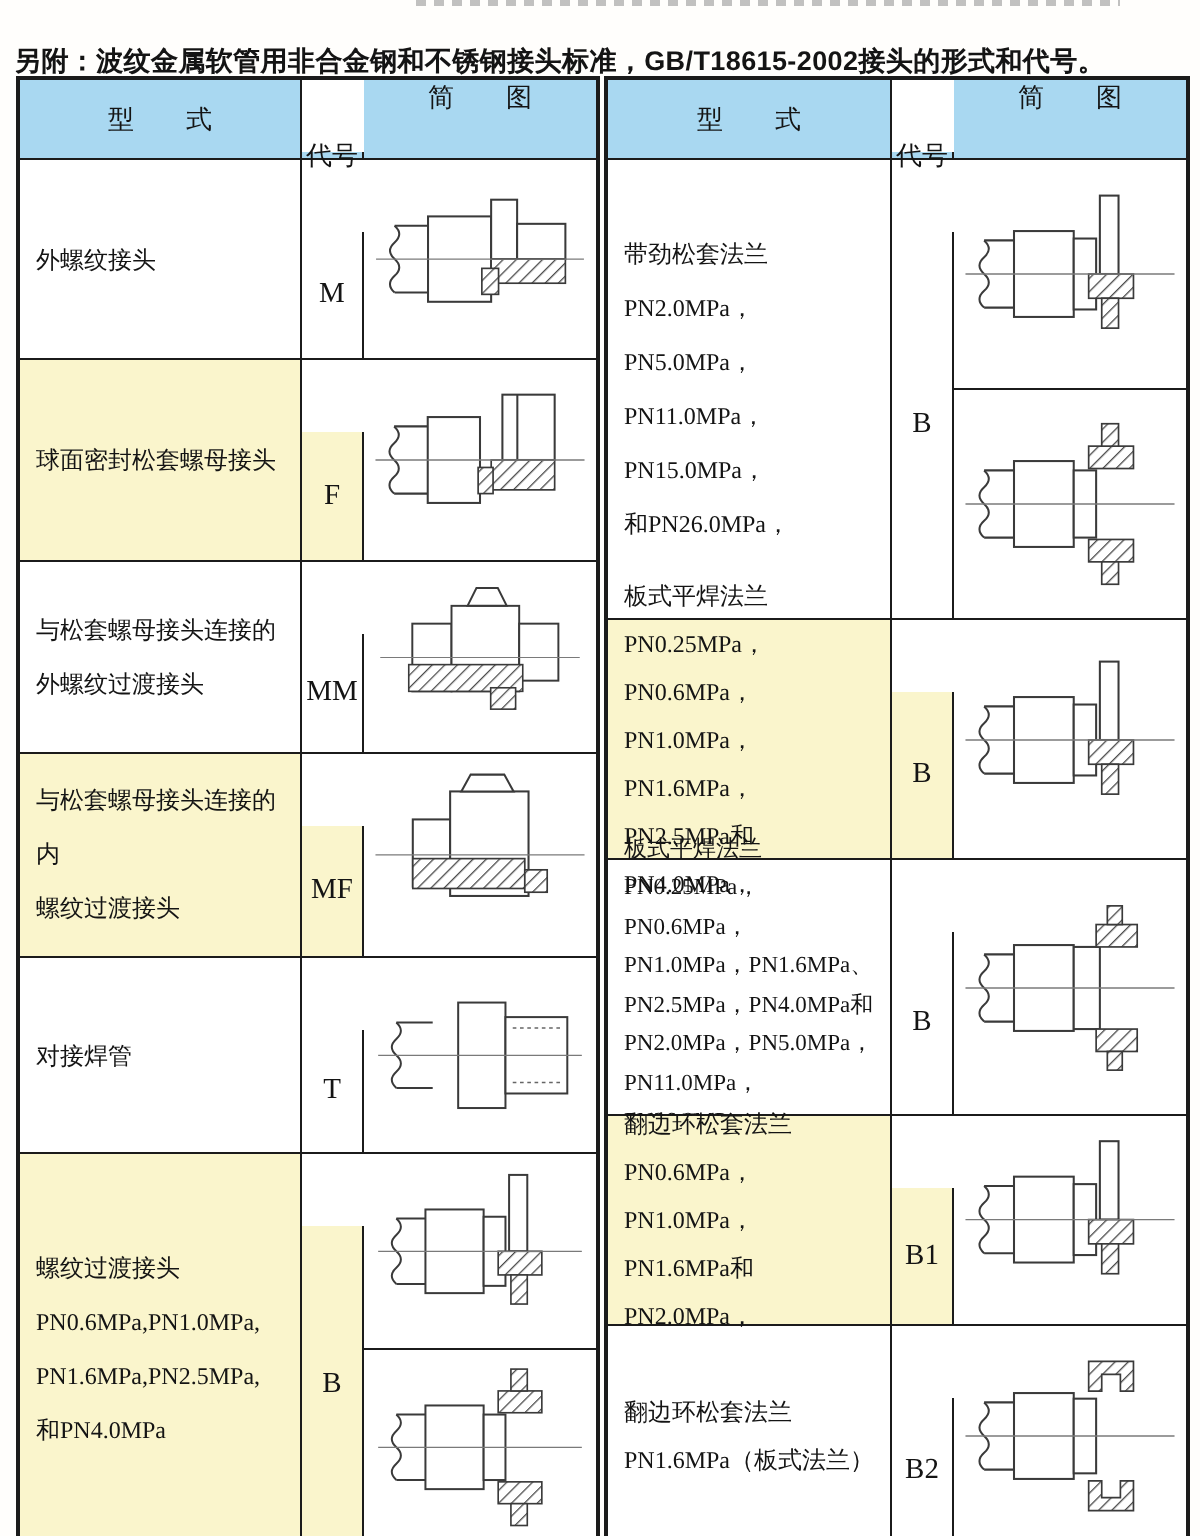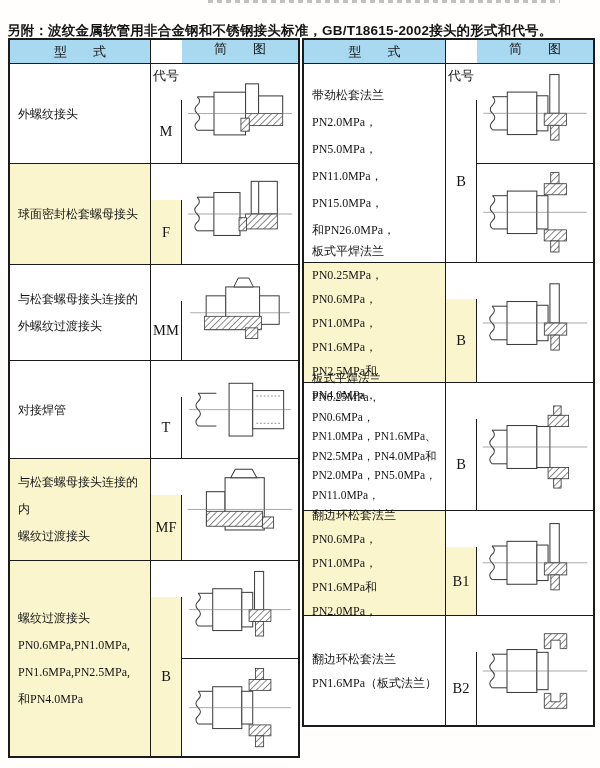--- a/index.html
+++ b/index.html
@@ -12,23 +12,23 @@
   .title{position:absolute;left:7px;top:22px;width:590px;font-family:"Liberation Sans","DejaVu Sans",sans-serif;
     font-weight:bold;font-size:13.5px;letter-spacing:.2px;white-space:nowrap;}
 
   .half{position:absolute;top:38px;border:2px solid var(--border);background:#fff;box-sizing:border-box;}
   .half.left{left:8px;width:292px;}
   .half.right{left:302px;width:293px;}
 
   .row{display:flex;box-sizing:border-box;border-bottom:1.5px solid var(--border);}
   .row:last-child{border-bottom:none;}
 
-  .hdr{height:24px;}
+  .hdr{height:40px;}
   .lr0{height:100px}.lr1{height:101px}.lr2{height:96px}.lr3{height:102px}.lr4{height:98px}.lr5{height:195px}
-  .rr0{height:199px}.rr1{height:120px}.rr2{height:128px}.rr3{height:105px}.rr4{height:109px}
+  .rr0{height:230px}.rr1{height:120px}.rr2{height:128px}.rr3{height:105px}.rr4{height:109px}
 
   .cell{box-sizing:border-box;display:flex;align-items:center;}
   .type{width:141px;border-right:1.5px solid var(--border);padding:0 3px 0 8px;
         font-size:12px;line-height:24px;white-space:pre-line;}
   .right .type{width:142px;padding:0 4px 0 8px;}
   .code{width:31px;border-right:1.5px solid var(--border);justify-content:center;
         font-size:14.5px;font-family:"Liberation Serif",serif;margin-top:36px;}
   .diagram{flex:1;flex-direction:column;background:#fff;padding:0;align-items:stretch;}
 
   .roomy .type{line-height:27px;}
@@ -119,49 +119,49 @@
               <rect class="w" x="44" y="19" width="38" height="48"></rect>
               <path class="w" d="M53,19 L58,9 L70,9 L75,19 Z"></path>
               <rect class="w" x="82" y="29" width="22" height="32"></rect>
               <rect class="hh" x="20" y="52" width="64" height="15" fill="url(#hatch)"></rect>
               <rect class="hh" x="66" y="65" width="14" height="12" fill="url(#hatch)"></rect>
               <line class="cl" x1="4" y1="48" x2="116" y2="48"></line>
             </svg>
           </div>
         </div>
     </div>
-    <div class="row lr4">
-      <div class="cell type">对接焊管</div>
-      <div class="cell code">T</div>
-      <div class="cell diagram">
-          <div class="diagram-sub">
-            <svg class="diag" viewBox="0 0 120 96" preserveAspectRatio="xMidYMid meet">
-              <path class="ln" d="M14,30 q5,4.5 0,9 q-5,4.5 0,9 q5,4.5 0,9 q-5,4.5 0,9"></path>
-              <line class="ln" x1="14" y1="30" x2="34" y2="30"></line>
-              <line class="ln" x1="14" y1="66" x2="34" y2="66"></line>
-              <rect class="w" x="48" y="19" width="26" height="58"></rect>
-              <rect class="w" x="74" y="27" width="34" height="42"></rect>
-              <path class="dl" d="M78,33 H104 M78,63 H104"></path>
-              <line class="cl" x1="4" y1="48" x2="116" y2="48"></line>
-            </svg>
-          </div>
-        </div>
-    </div>
     <div class="row lr3 hl roomy">
       <div class="cell type">与松套螺母接头连接的内
 螺纹过渡接头</div>
       <div class="cell code">MF</div>
       <div class="cell diagram">
           <div class="diagram-sub">
             <svg class="diag" viewBox="0 0 120 96" preserveAspectRatio="xMidYMid meet">
               <rect class="w" x="24" y="29" width="20" height="36"></rect>
               <rect class="w" x="44" y="14" width="42" height="56"></rect>
               <path class="w" d="M50,14 L55,5 L73,5 L78,14 Z"></path>
               <rect class="hh" x="24" y="50" width="60" height="16" fill="url(#hatch)"></rect>
               <rect class="hh" x="84" y="56" width="12" height="12" fill="url(#hatch)"></rect>
+              <line class="cl" x1="4" y1="48" x2="116" y2="48"></line>
+            </svg>
+          </div>
+        </div>
+    </div>
+    <div class="row lr4">
+      <div class="cell type">对接焊管</div>
+      <div class="cell code">T</div>
+      <div class="cell diagram">
+          <div class="diagram-sub">
+            <svg class="diag" viewBox="0 0 120 96" preserveAspectRatio="xMidYMid meet">
+              <path class="ln" d="M14,30 q5,4.5 0,9 q-5,4.5 0,9 q5,4.5 0,9 q-5,4.5 0,9"></path>
+              <line class="ln" x1="14" y1="30" x2="34" y2="30"></line>
+              <line class="ln" x1="14" y1="66" x2="34" y2="66"></line>
+              <rect class="w" x="48" y="19" width="26" height="58"></rect>
+              <rect class="w" x="74" y="27" width="34" height="42"></rect>
+              <path class="dl" d="M78,33 H104 M78,63 H104"></path>
               <line class="cl" x1="4" y1="48" x2="116" y2="48"></line>
             </svg>
           </div>
         </div>
     </div>
     <div class="row lr5 hl roomy">
       <div class="cell type">螺纹过渡接头
 PN0.6MPa,PN1.0MPa,
 PN1.6MPa,PN2.5MPa,
 和PN4.0MPa</div>

